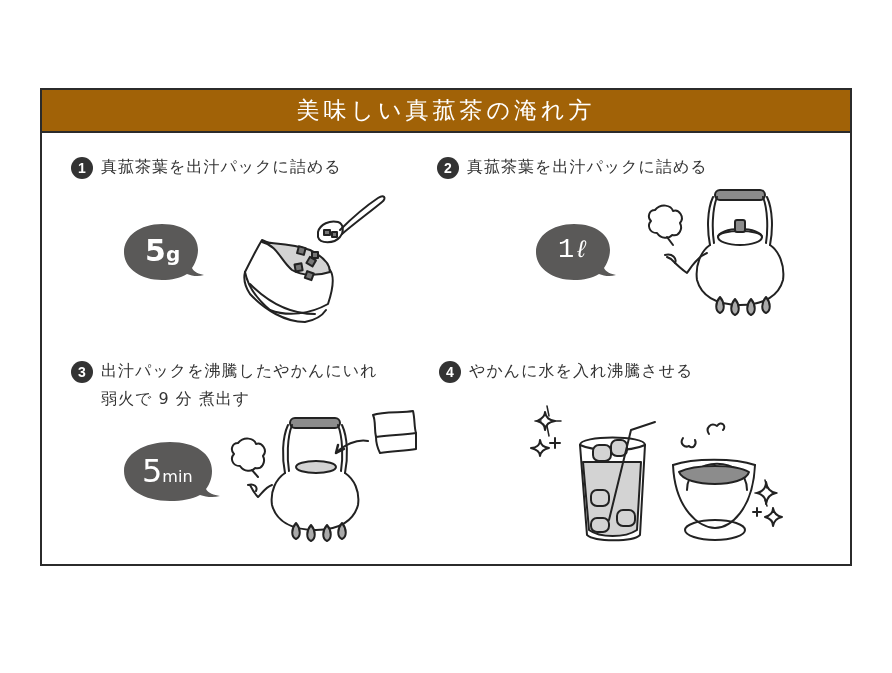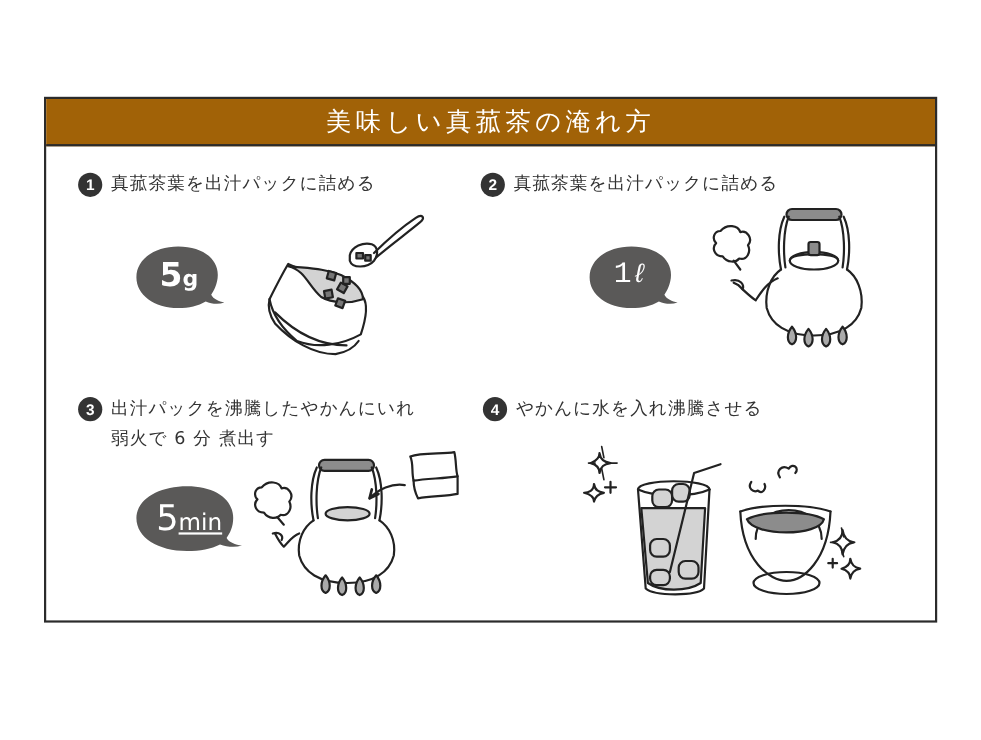--- a/index.html
+++ b/index.html
@@ -30,21 +30,21 @@
 
 <div class="step" style="left:437px; top:156px;">
   <div class="num">2</div>
   <div class="steptext" style="margin-top:-3px">真菰茶葉を出汁パックに詰める</div>
 </div>
 
 <div class="step" style="left:71px; top:360px;">
   <div class="num">3</div>
   <div style="margin-top:-3px">
     <div class="steptext">出汁パックを沸騰したやかんにいれ</div>
-    <div class="steptext">弱火で 6 分 煮出す</div>
+    <div class="steptext">弱火で 9 分 煮出す</div>
   </div>
 </div>
 
 <div class="step" style="left:439px; top:360px;">
   <div class="num">4</div>
   <div class="steptext" style="margin-top:-3px">やかんに水を入れ沸騰させる</div>
 </div>
 
 <div class="bubble" style="left:122px; top:222px;font-weight:bold;">
   <svg width="84" height="60">
@@ -57,21 +57,21 @@
   <svg width="84" height="60">
     <path d="M40,2 C62,2 76,13 76,28 C76,36 72,43 70,46 C72,50 77,52 82,53 C76,55 70,54 65,52 C58,56 50,58 40,58 C18,58 2,46 2,30 C2,14 18,2 40,2 Z" fill="#5a5958"></path>
   </svg>
   <div class="bubble-label" style="left:24px; top:13px; font-family:Liberation Mono, monospace;"><span style="font-size:27px;">1</span><span style="font-size:24px; font-style:italic;">ℓ</span></div>
 </div>
 
 <div class="bubble" style="left:122px; top:440px;">
   <svg width="100" height="64">
     <path d="M48,2 C74,2 90,14 90,31 C90,39 87,45 84,49 C86,53 92,55 98,56 C91,58 84,57 78,55 C70,59 60,61 48,61 C22,61 2,49 2,31 C2,14 22,2 48,2 Z" fill="#5a5958"></path>
   </svg>
-  <div class="bubble-label" style="left:20px; top:12px;"><span style="font-size:32px;">5</span><span style="font-size:21px;text-decoration:underline;">min</span></div>
+  <div class="bubble-label" style="left:20px; top:12px;"><span style="font-size:32px;">5</span><span style="font-size:16px;">min</span></div>
 </div>
 
 <svg class="ill" style="left:240px; top:192px;" width="150" height="140" fill="none" stroke="#222" stroke-width="2" stroke-linecap="round" stroke-linejoin="round">
   <path d="M22,48 C50,60 70,72 90,78 C95,85 92,100 88,112 C70,122 48,125 30,118 C18,108 8,95 5,80 C10,70 16,58 22,48 Z"></path>
   <path d="M22,50 C38,54 40,68 52,78 C62,84 78,84 90,80 C90,72 82,64 70,58 C55,52 40,52 22,50 Z" fill="#d3d3d3"></path>
   <path d="M5,80 C3,88 6,96 10,102 C25,118 45,130 65,130 C76,128 82,124 86,118"></path>
   <path d="M10,92 C28,110 50,122 75,122"></path>
   <rect x="58" y="55" width="7" height="7" fill="#777" transform="rotate(15 61 58)"></rect>
   <rect x="55" y="72" width="7" height="7" fill="#777" transform="rotate(-10 58 75)"></rect>
   <rect x="68" y="66" width="7" height="7" fill="#777" transform="rotate(30 71 69)"></rect>

